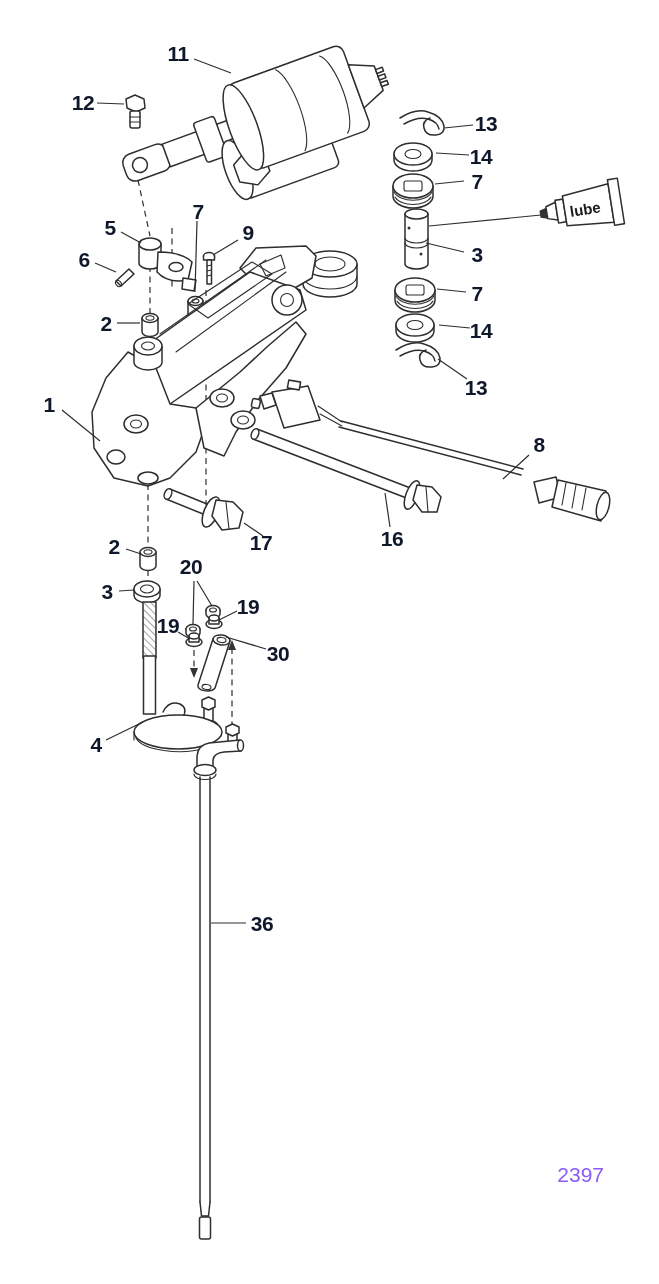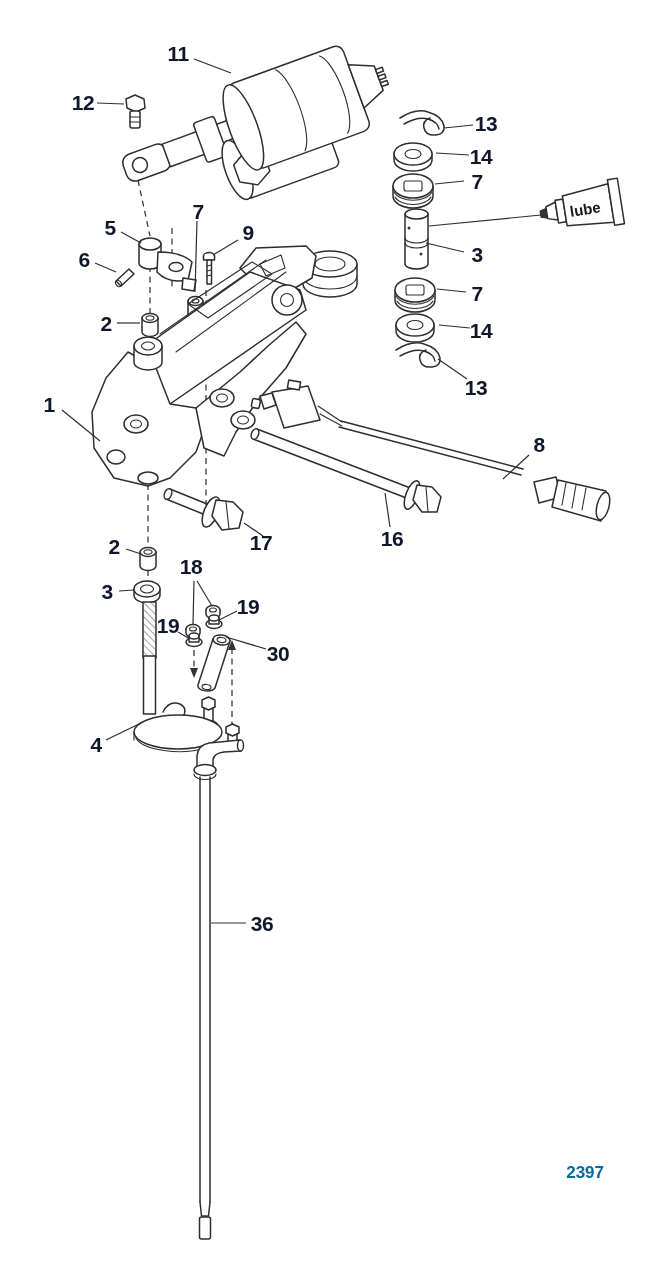--- a/index.html
+++ b/index.html
@@ -9,21 +9,21 @@
   .ln{stroke:#2e2e2e;stroke-width:1.5;fill:#fff;stroke-linejoin:round;stroke-linecap:round;}
   .ln2{stroke:#2e2e2e;stroke-width:1.1;fill:none;stroke-linejoin:round;stroke-linecap:round;}
   .nf{fill:none;}
   .dk{fill:#333;}
   .dash{stroke:#2e2e2e;stroke-width:1.2;fill:none;stroke-dasharray:6 4.5;}
   .leader{stroke:#2e2e2e;stroke-width:1.2;}
   .callout{position:absolute;transform:translate(-50%,-50%);
            font-weight:bold;font-size:21px;color:#0f172a;letter-spacing:-0.5px;
            white-space:nowrap;line-height:1;}
   .fig-number{position:absolute;left:520px;top:1163px;width:84px;text-align:right;
-              font-weight:bold;font-size:17px;color:#0369a1;}
+              font-weight:normal;font-size:21px;color:#8b5cf6;}
   .lube-text{font-weight:bold;font-size:15px;fill:#1b1b1b;}
 </style>
 </head>
 <body>
 
 <div class="stage">
 
 <svg width="659" height="1284" viewBox="0 0 659 1284">
   <defs>
     <pattern id="xh" width="5" height="5" patternUnits="userSpaceOnUse" patternTransform="rotate(45)">
@@ -361,21 +361,21 @@
       <span class="callout" style="left: 198px; top: 211px;">7</span>
       <span class="callout" style="left: 178px; top: 53px;">11</span>
       <span class="callout" style="left: 83px; top: 102px;">12</span>
       <span class="callout" style="left: 486px; top: 123px;">13</span>
       <span class="callout" style="left: 476px; top: 387px;">13</span>
       <span class="callout" style="left: 481px; top: 156px;">14</span>
       <span class="callout" style="left: 481px; top: 330px;">14</span>
       <span class="callout" style="left: 477px; top: 254px;">3</span>
       <span class="callout" style="left: 392px; top: 538px;">16</span>
       <span class="callout" style="left: 261px; top: 542px;">17</span>
-      <span class="callout" style="left: 191px; top: 566px;">18</span>
+      <span class="callout" style="left: 191px; top: 566px;">20</span>
       <span class="callout" style="left: 168px; top: 625px;">19</span>
       <span class="callout" style="left: 248px; top: 606px;">19</span>
       <span class="callout" style="left: 278px; top: 653px;">30</span>
       <span class="callout" style="left: 262px; top: 923px;">36</span>
     </div>
 
 <div class="fig-number">2397</div>
 
 </div>
 

